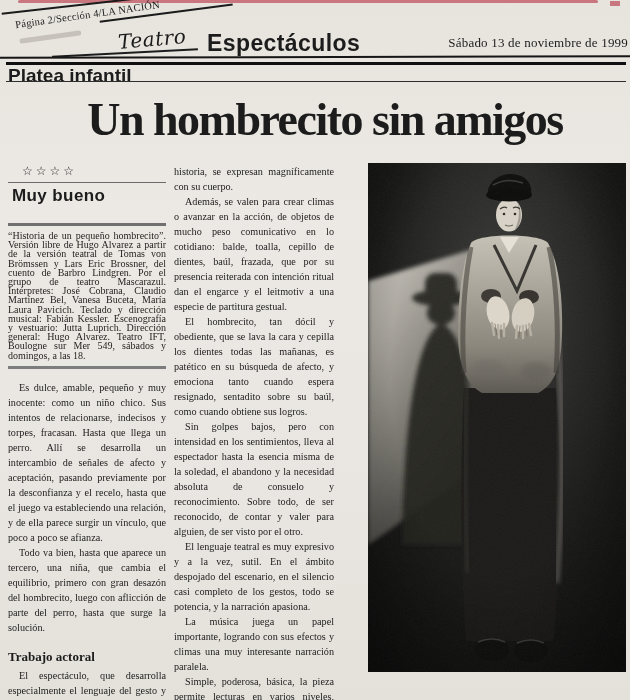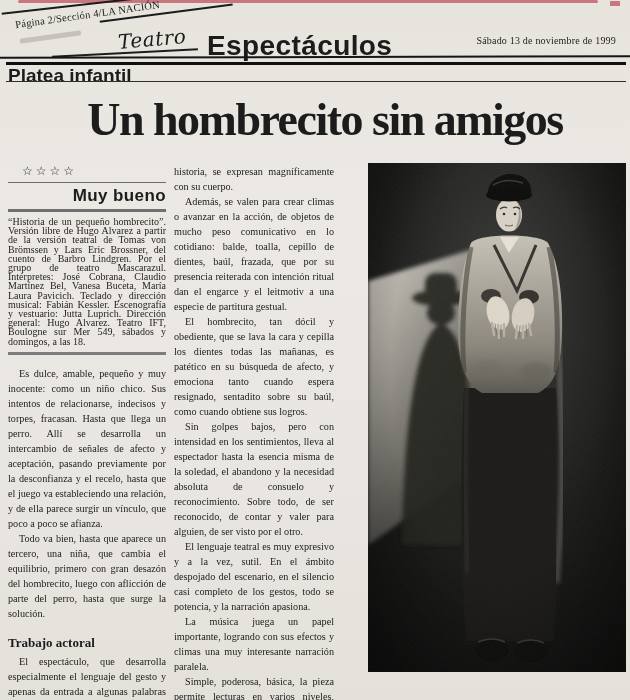--- a/index.html
+++ b/index.html
@@ -12,35 +12,35 @@
   .scan-tick{position:absolute;top:1px;right:10px;width:10px;height:5px;background:#c05a66;opacity:.8;}
   .scrap{position:absolute;top:16px;left:2px;width:240px;transform:rotate(-8deg);transform-origin:left top;}
   .scrap-rule-a{height:2px;background:#1b1b1b;width:99%;transform:rotate(1.6deg);}
   .scrap-text{font-size:10.5px;letter-spacing:.2px;padding:3px 0 1px 12px;white-space:nowrap;}
   .scrap-rule-b{height:2px;background:#1b1b1b;width:56%;margin:2px 0 0 40%;transform:rotate(.6deg);}
   .scrap-smudge{width:62px;height:5px;background:#bdb9b1;margin:4px 0 0 14px;border-radius:2px;opacity:.8;}
   .teatro{position:absolute;top:27px;left:118px;font-family:"DejaVu Serif",serif;font-style:italic;
           font-size:20px;transform:rotate(-5deg);letter-spacing:.5px;}
   .teatro-underline{position:absolute;top:52px;left:52px;width:146px;height:2px;background:#1d1d1d;transform:rotate(-3deg);}
   .section-title{position:absolute;top:30px;left:207px;font-family:"Liberation Sans",sans-serif;
-          font-weight:bold;font-size:28px;letter-spacing:.4px;}
-  .issue-date{position:absolute;top:35px;right:14px;font-size:10px;letter-spacing:.2px;}
+          font-weight:bold;font-size:23px;letter-spacing:.4px;}
+  .issue-date{position:absolute;top:35px;right:2px;font-size:13px;letter-spacing:.2px;}
   .header-rule{position:absolute;top:56px;left:0;width:630px;height:2px;background:#161616;transform:rotate(-.15deg);}
   
   .kicker-rule-top{position:absolute;top:62px;left:6px;width:620px;height:2.5px;background:#101010;}
   .kicker{position:absolute;top:65px;left:8px;font-family:"Liberation Sans",sans-serif;font-weight:bold;font-size:19px;}
   .kicker-rule-bottom{position:absolute;top:81px;left:6px;width:620px;height:1.2px;background:#2e2e2e;}
   .headline{position:absolute;top:86px;left:8px;width:618px;font-weight:bold;font-size:46px;
             line-height:1.12;letter-spacing:-1.5px;white-space:nowrap;}
   
   .col1{position:absolute;left:8px;top:164px;width:158px;}
   .stars{font-size:12px;letter-spacing:3px;padding-left:14px;color:#2a2a2a;}
   .rating-rule1{height:1px;background:#6b6b6b;margin:3px 0 2px;}
   .rating-label{font-family:"Liberation Sans",sans-serif;font-weight:bold;font-size:17px;
-                letter-spacing:.4px;padding:1px 0 3px 4px;text-align:right;}
+                letter-spacing:.4px;padding:1px 0 17px 4px;}
   .rating-rule2{height:3px;background:#707070;margin-bottom:5px;}
   .credits{font-size:10px;line-height:9.2px;text-align:justify;color:#262421;}
   .credits-rule{height:3px;background:#7d7d7d;margin:6px 0 11px;}
   .body-text p{margin:0;font-size:10.2px;line-height:15px;text-align:justify;text-indent:11px;}
   .body-text p.cont{text-indent:0;}
   .subhead{font-weight:bold;font-size:13px;margin:14px 0 3px;}
   
   .col2{position:absolute;left:174px;top:164px;width:160px;}
   
   .photo{position:absolute;left:368px;top:163px;width:258px;height:509px;background:#141413;}

